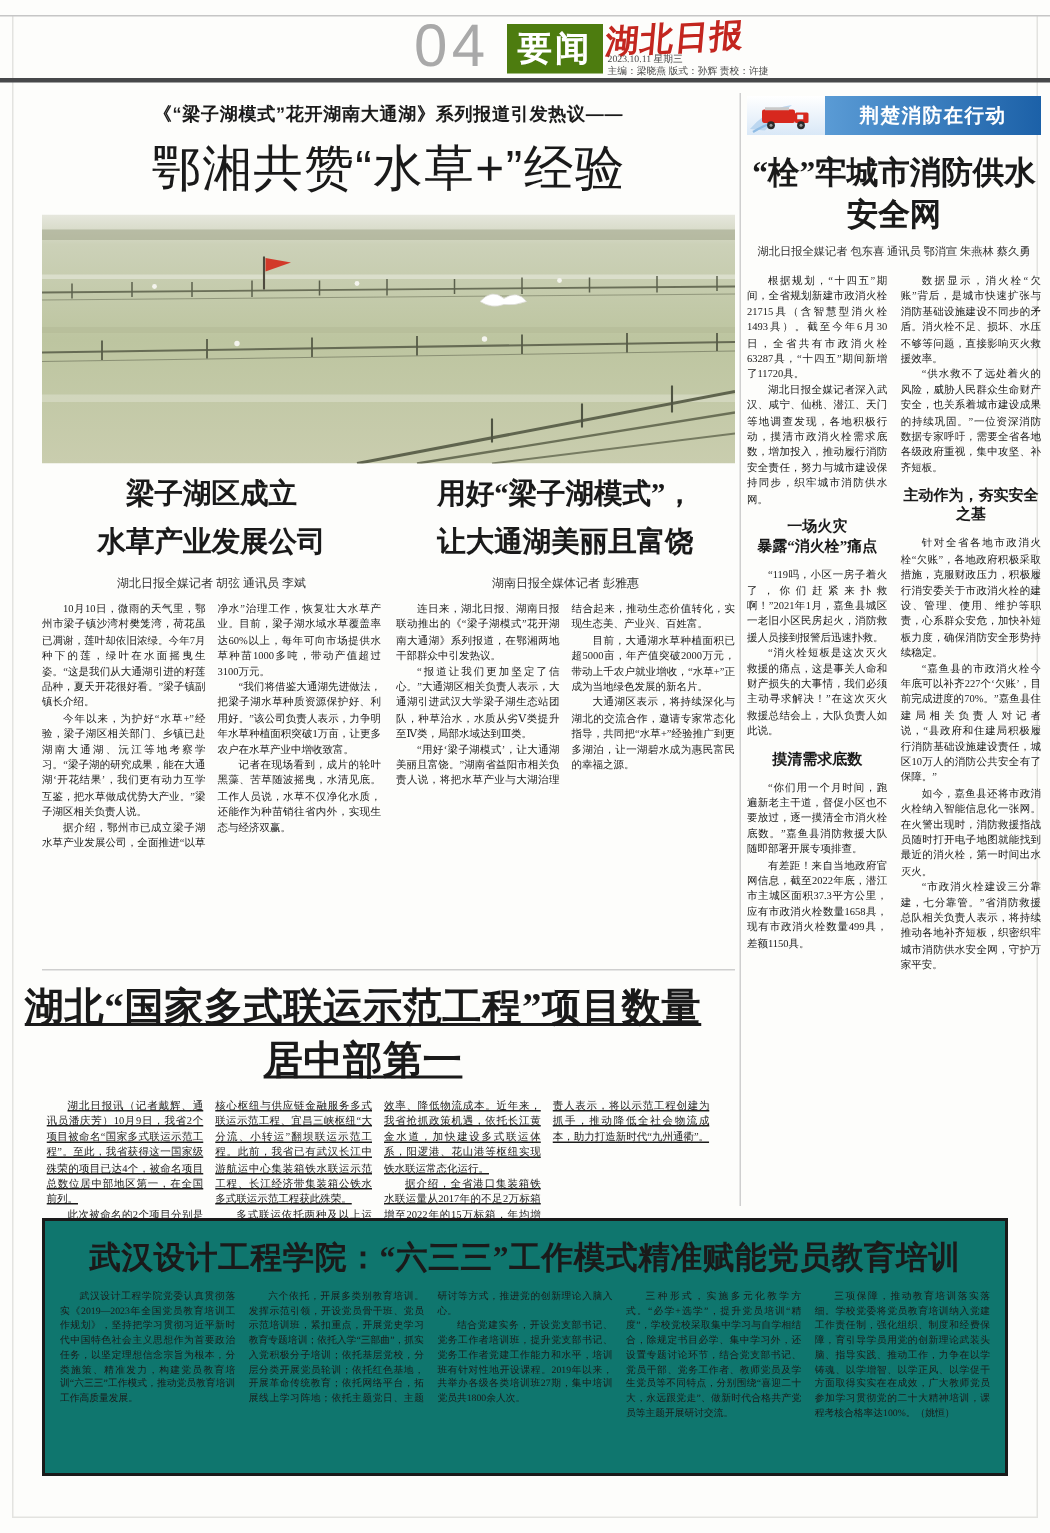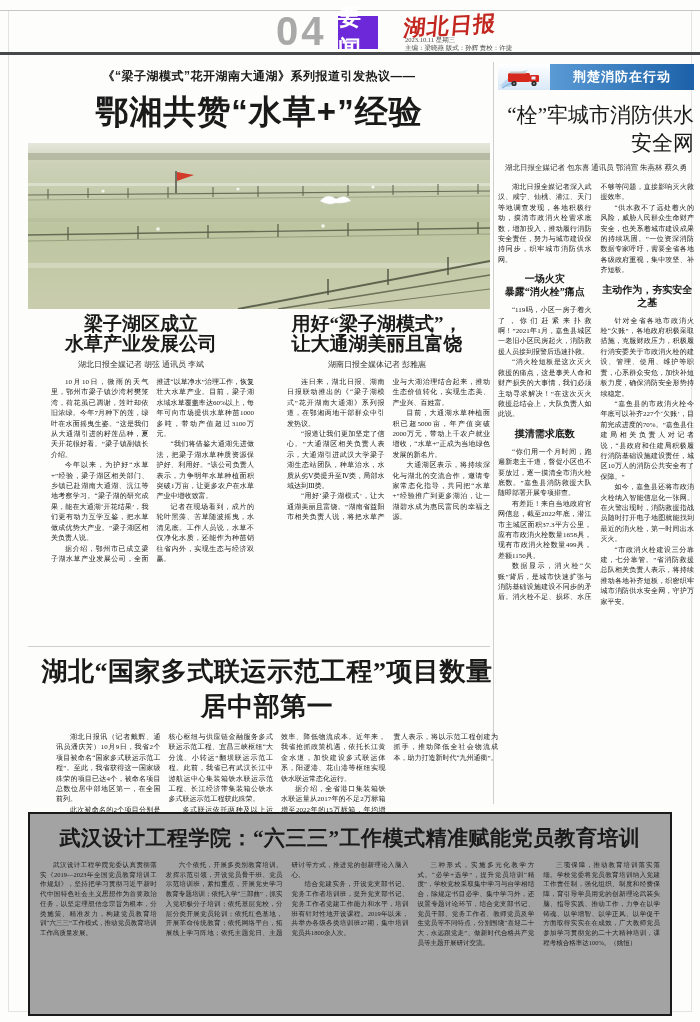--- a/index.html
+++ b/index.html
@@ -7,63 +7,63 @@
     width:700px;height:1022px;position:relative;overflow:hidden;
     background:#fdfdfb;color:#1a1a1a;
     font-family:"Liberation Serif","DejaVu Serif",serif;
   }
   
   .page-border{position:absolute;top:10px;left:8px;width:682px;height:1001px;
     border-left:1px solid #e3e3e0;border-right:1px solid #e3e3e0;border-bottom:1px solid #e3e3e0;}
   .hairline-top{position:absolute;top:10px;left:0;width:700px;border-top:1px solid #c6c6c6;}
   .header-rule{position:absolute;top:52px;left:0;width:700px;height:3px;background:#47484a;}
   .page-num{position:absolute;top:9px;left:276px;font-family:"Liberation Sans","DejaVu Sans",sans-serif;
-    font-size:40px;font-weight:700;color:#a9a9a9;letter-spacing:3px;}
-  .section-box{position:absolute;top:16px;left:338px;width:40px;height:33px;background:#6d28d9;color:#fff;
+    font-size:40px;font-weight:400;color:#a9a9a9;letter-spacing:3px;}
+  .section-box{position:absolute;top:16px;left:338px;width:64px;height:33px;background:#4d7c0f;color:#fff;
     font-size:23px;font-weight:bold;display:flex;align-items:center;justify-content:center;letter-spacing:2px;}
   .masthead{position:absolute;top:11px;left:404px;color:#c3261f;font-size:22px;font-weight:bold;
     transform:skewX(-8deg) rotate(-3deg);letter-spacing:1px;}
   .issue-info{position:absolute;top:36px;left:405px;font-size:6.5px;color:#4a4a4a;line-height:8px;}
   
   .lead{position:absolute;left:28px;top:60px;width:462px;}
   .kicker{text-align:center;font-size:12px;font-weight:700;letter-spacing:0.5px;margin-top:8px;
     font-family:"Liberation Sans","DejaVu Sans",sans-serif;}
-  .lead-headline{text-align:center;font-size:33px;font-weight:700;letter-spacing:1px;margin:5px 0 8px;
+  .lead-headline{text-align:center;font-size:33px;font-weight:400;letter-spacing:1px;margin:5px 0 8px;
     font-family:"Liberation Sans","DejaVu Sans",sans-serif;}
   .lead-photo{width:462px;height:166px;display:block;}
   .photo-caption{font-size:8px;color:#222;margin:6px 6px 3px;line-height:11px;text-align:justify;text-indent:2em;}
   .sub-articles{display:flex;gap:10px;margin-top:5px;}
   .sub-article{width:226px;}
-  .sub-title{text-align:center;font-size:19px;font-weight:bold;line-height:20px;white-space:pre-line;}
+  .sub-title{text-align:center;font-size:19px;font-weight:bold;line-height:32px;white-space:pre-line;}
   .sub-byline{text-align:center;font-size:8px;color:#333;margin:5px 0 7px;}
   .body-cols{font-size:7px;line-height:10.4px;text-align:justify;overflow:hidden;}
   .body-cols p{margin:0;text-indent:2em;}
-  .sub-body{column-count:2;column-gap:8px;height:232px;margin-left:23px;}
+  .sub-body{column-count:2;column-gap:8px;height:232px;}
   
   .v-divider{position:absolute;left:493px;top:62px;width:1px;height:742px;background:#cfcfcf;}
   .mid-divider{position:absolute;left:28px;top:646px;width:462px;border-top:1px solid #cfcfcf;}
   
-  .mid{position:absolute;left:36px;top:650px;width:462px;}
+  .mid{position:absolute;left:11px;top:650px;width:462px;text-decoration:underline;}
   .mid-headline{font-size:26px;font-weight:900;text-align:center;letter-spacing:0.5px;margin:4px 0 8px;}
   .mid-body{column-count:4;column-gap:8px;height:104px;margin-left:20px;}
   
   .right-col{position:absolute;left:498px;top:64px;width:196px;}
   .badge{display:flex;height:26px;}
   .badge-art{width:52px;background:linear-gradient(#ffffff,#d9e8f7);position:relative;overflow:hidden;}
   .badge-label{flex:1;background:linear-gradient(90deg,#5a9bd5,#1c61a8);color:#fff;font-size:13px;font-weight:bold;
     display:flex;align-items:center;justify-content:center;letter-spacing:1px;
     font-family:Liberation Mono, monospace;}
-  .fire-headline{text-align:right;font-size:21px;font-weight:normal;line-height:28px;margin:11px 0 6px;white-space:pre-line;}
+  .fire-headline{text-align:center;font-size:21px;font-weight:bold;line-height:28px;margin:11px 0 6px;white-space:pre-line;}
   .fire-byline{text-align:center;font-size:7.5px;color:#333;margin-bottom:9px;}
   .fire-body{column-count:2;column-gap:9px;height:622px;}
   .subhead{font-size:10px !important;font-weight:bold;text-align:center;text-indent:0 !important;
     margin:7px 0 !important;line-height:13px !important;white-space:pre-line;}
   
-  .bottom-box{position:absolute;left:28px;top:812px;width:644px;height:204px;border:2px solid #1a1a1a;
-    box-sizing:border-box;padding:7px 10px;background:#a3a3a3;}
+  .bottom-box{position:absolute;left:28px;top:812px;width:644px;height:172px;border:2px solid #1a1a1a;
+    box-sizing:border-box;padding:7px 10px;background:#0f766e;}
   .college-headline{text-align:center;font-size:21px;font-weight:900;margin:3px 0 8px;letter-spacing:0.5px;}
   .college-body{column-count:5;column-gap:9px;height:136px;font-size:6.5px;line-height:9.7px;}
 </style>
 </head>
 <body>
 
 <div class="page-border"></div>
 <div class="hairline-top"></div>
 <div class="page-num">04</div>
 <div class="section-box">要闻</div>
@@ -203,20 +203,21 @@
         <circle cx="16" cy="19.5" r="1" fill="#9a9a9a"></circle>
         <circle cx="36" cy="19.5" r="1" fill="#9a9a9a"></circle>
       </svg>
     </div>
     <div class="badge-label">荆楚消防在行动</div>
   </div>
   <div class="fire-headline">“栓”牢城市消防供水
 安全网</div>
   <div class="fire-byline">湖北日报全媒记者 包东喜 通讯员 鄂消宣 朱燕林 蔡久勇</div>
   <div class="body-cols fire-body">
+      <p>根据规划，“十四五”期间，全省规划新建市政消火栓21715具（含智慧型消火栓1493具）。截至今年6月30日，全省共有市政消火栓63287具，“十四五”期间新增了11720具。</p>
       <p>湖北日报全媒记者深入武汉、咸宁、仙桃、潜江、天门等地调查发现，各地积极行动，摸清市政消火栓需求底数，增加投入，推动履行消防安全责任，努力与城市建设保持同步，织牢城市消防供水网。</p>
       <p class="subhead">一场火灾
 暴露“消火栓”痛点</p>
       <p>“119吗，小区一房子着火了，你们赶紧来扑救啊！”2021年1月，嘉鱼县城区一老旧小区民房起火，消防救援人员接到报警后迅速扑救。</p>
       <p>“消火栓短板是这次灭火救援的痛点，这是事关人命和财产损失的大事情，我们必须主动寻求解决！”在这次灭火救援总结会上，大队负责人如此说。</p>
       <p class="subhead">摸清需求底数</p>
       <p>“你们用一个月时间，跑遍新老主干道，督促小区也不要放过，逐一摸清全市消火栓底数。”嘉鱼县消防救援大队随即部署开展专项排查。</p>
       <p>有差距！来自当地政府官网信息，截至2022年底，潜江市主城区面积37.3平方公里，应有市政消火栓数量1658具，现有市政消火栓数量499具，差额1150具。</p>
       <p>数据显示，消火栓“欠账”背后，是城市快速扩张与消防基础设施建设不同步的矛盾。消火栓不足、损坏、水压不够等问题，直接影响灭火救援效率。</p>
       <p>“供水救不了远处着火的风险，威胁人民群众生命财产安全，也关系着城市建设成果的持续巩固。”一位资深消防数据专家呼吁，需要全省各地各级政府重视，集中攻坚、补齐短板。</p>

